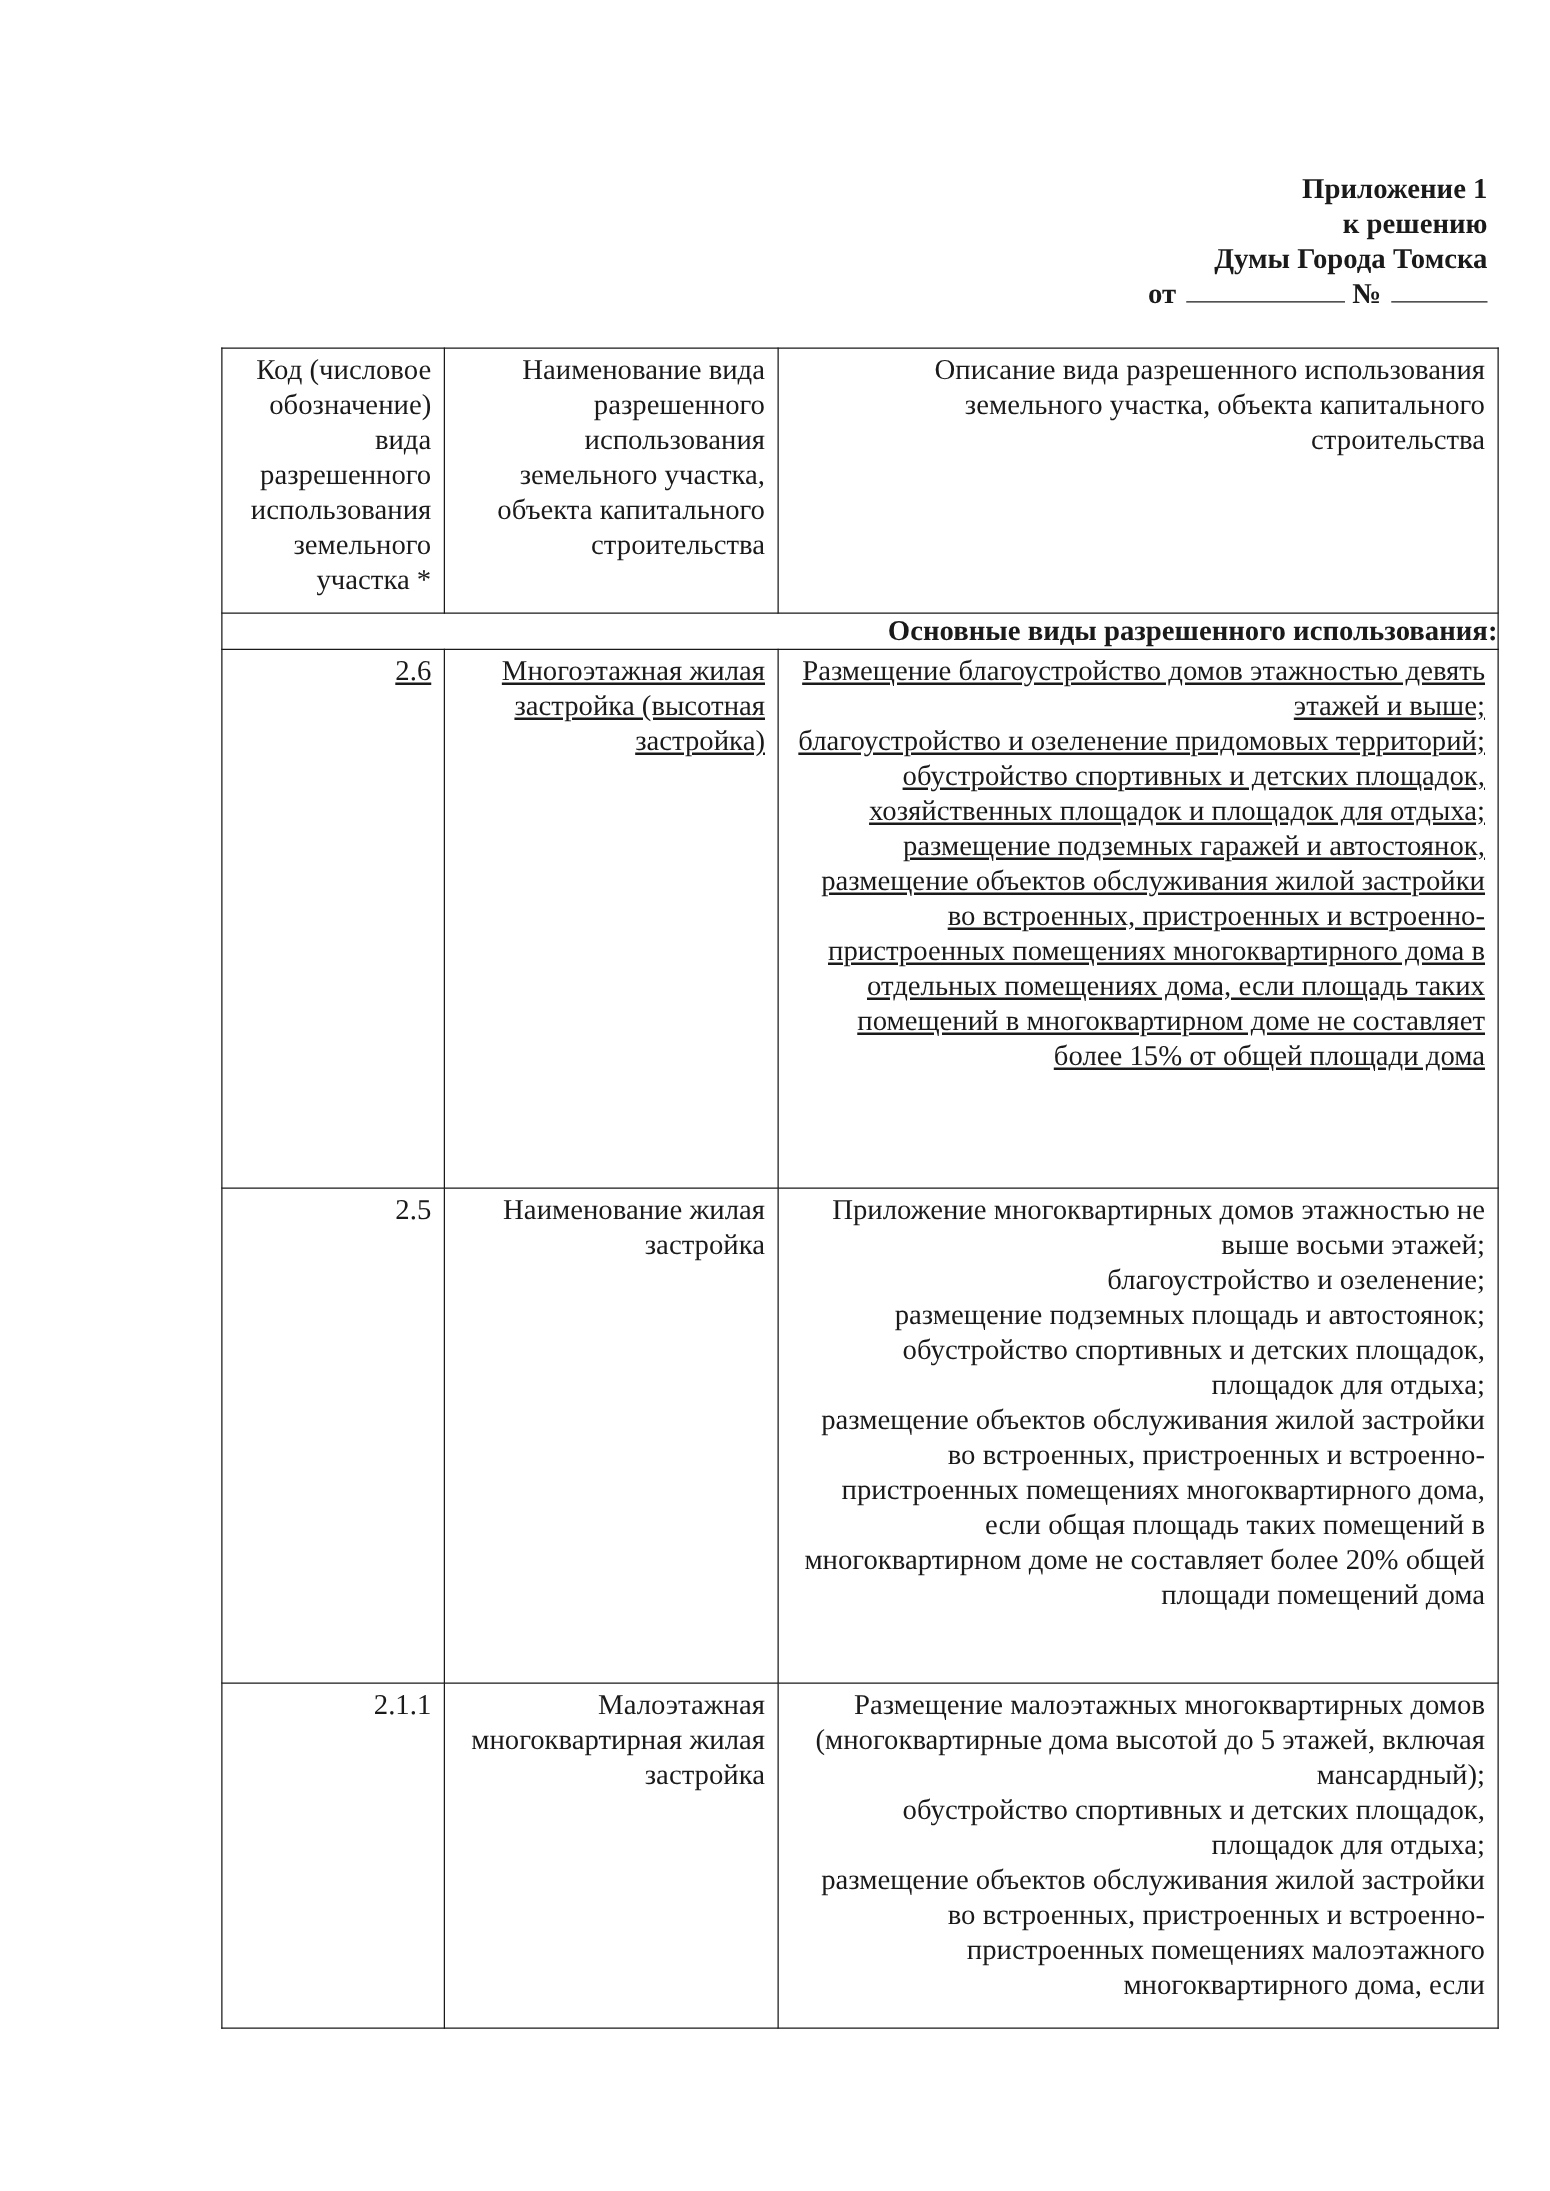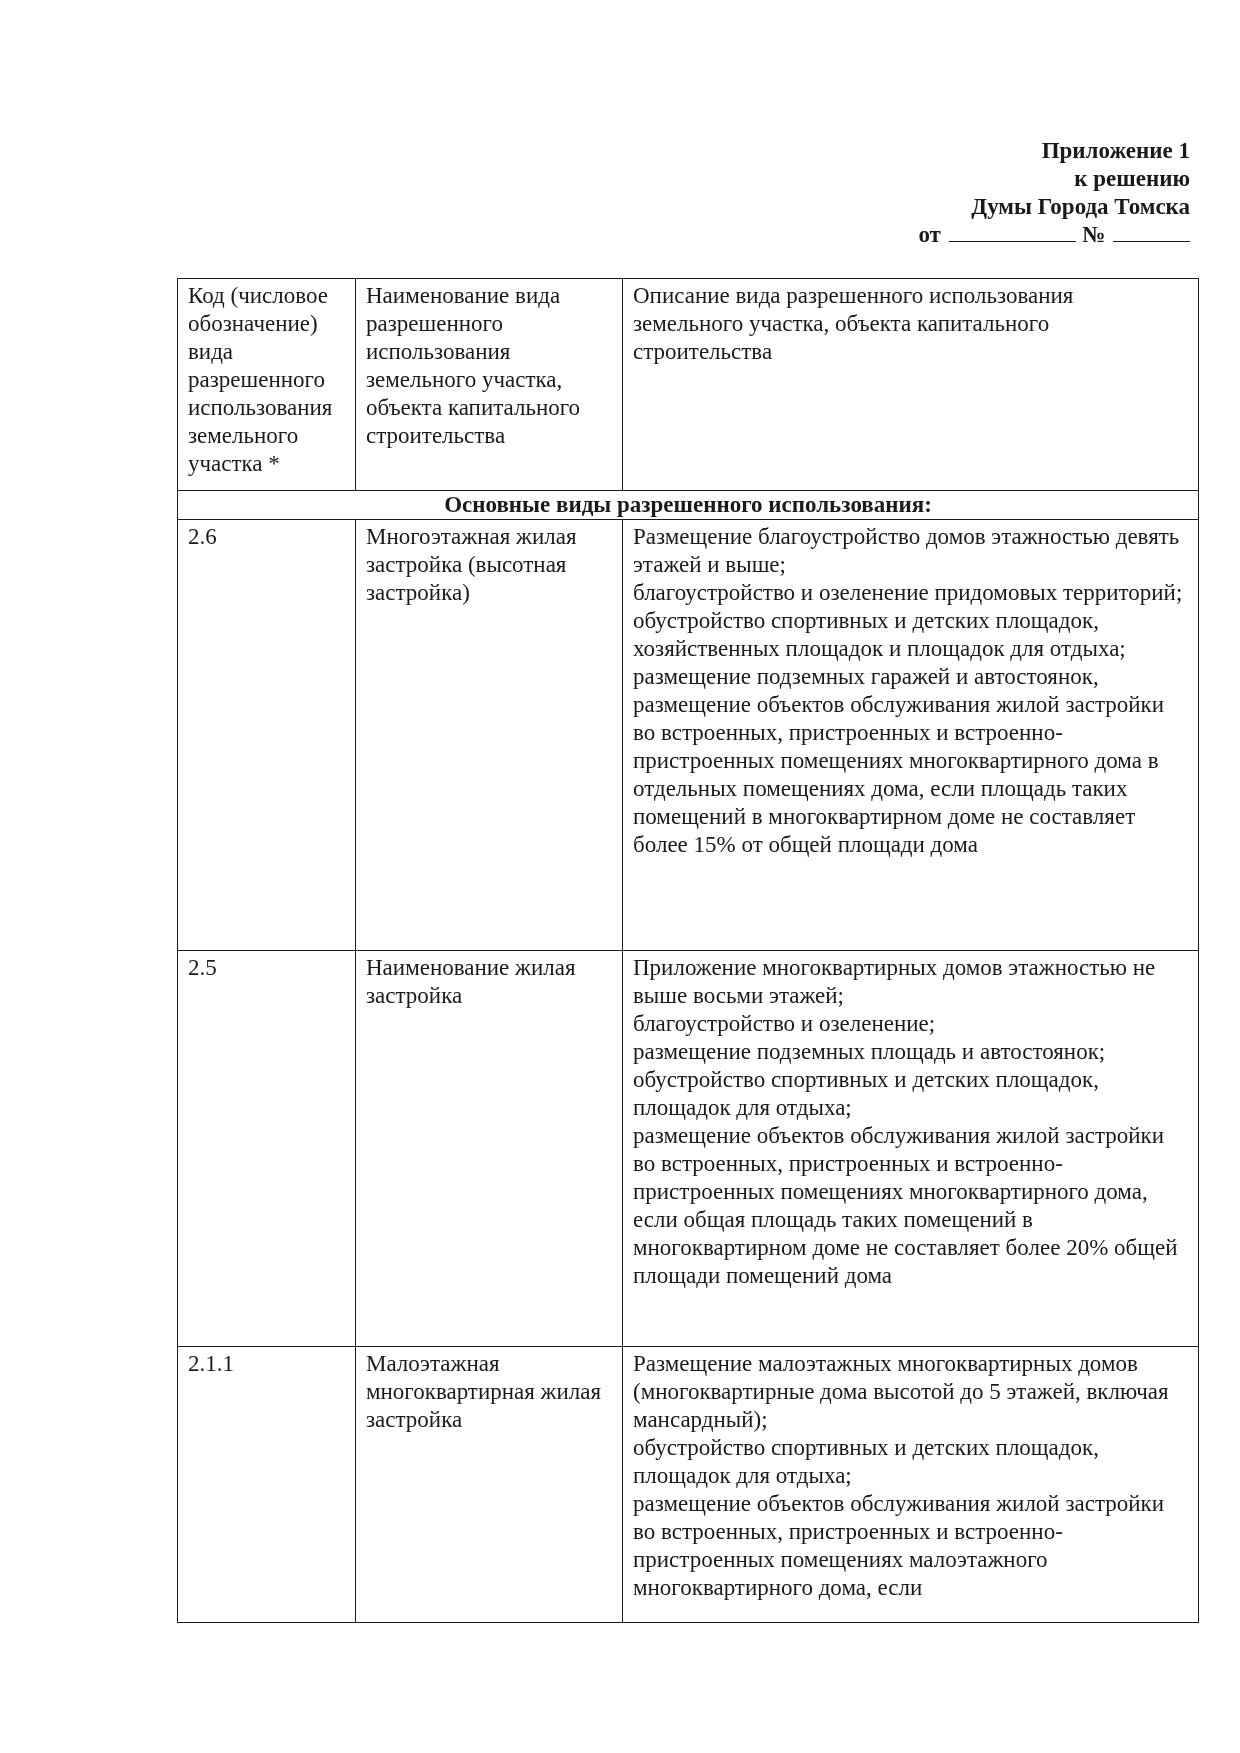--- a/index.html
+++ b/index.html
@@ -17,30 +17,30 @@
     .blank.date { width: 127px; margin: 0 6px 0 8px; }
     .blank.num { width: 77px; margin-left: 8px; }
 
     table.doc {
       position: absolute; left: 177px; top: 278px;
       width: 1021px; border-collapse: collapse; table-layout: fixed;
       font-size: 23px; line-height: 28px;
     }
     table.doc td, table.doc th {
       border: 1.6px solid #1a1a1a; vertical-align: top;
-      padding: 3px 10px 0 10px; text-align: left; font-weight: normal;
+      padding: 3px 10px 0 10px; text-align: right; font-weight: normal;
     }
     col.c1 { width: 178px; }
     col.c2 { width: 267px; }
     col.c3 { width: 576px; }
     tr.head td { height: 208px; }
     tr.section td {
-      text-align: center; font-weight: bold; padding: 0; height: 28px; line-height: 28px;
+      text-align: right; font-weight: bold; padding: 0; height: 28px; line-height: 28px;
     }
-    tr.r1 td { height: 427px; }
+    tr.r1 td { height: 427px; text-decoration: underline; }
     tr.r2 td { height: 392px; font-family: Liberation Serif, serif; }
     tr.r3 td { height: 272px; margin-top: 28px; }
     .desc-line { display: block; }
   </style>
 </head>
 <body>
 
 <div class="attachment">
   <span class="line">Приложение 1</span>
   <span class="line">к решению</span>

